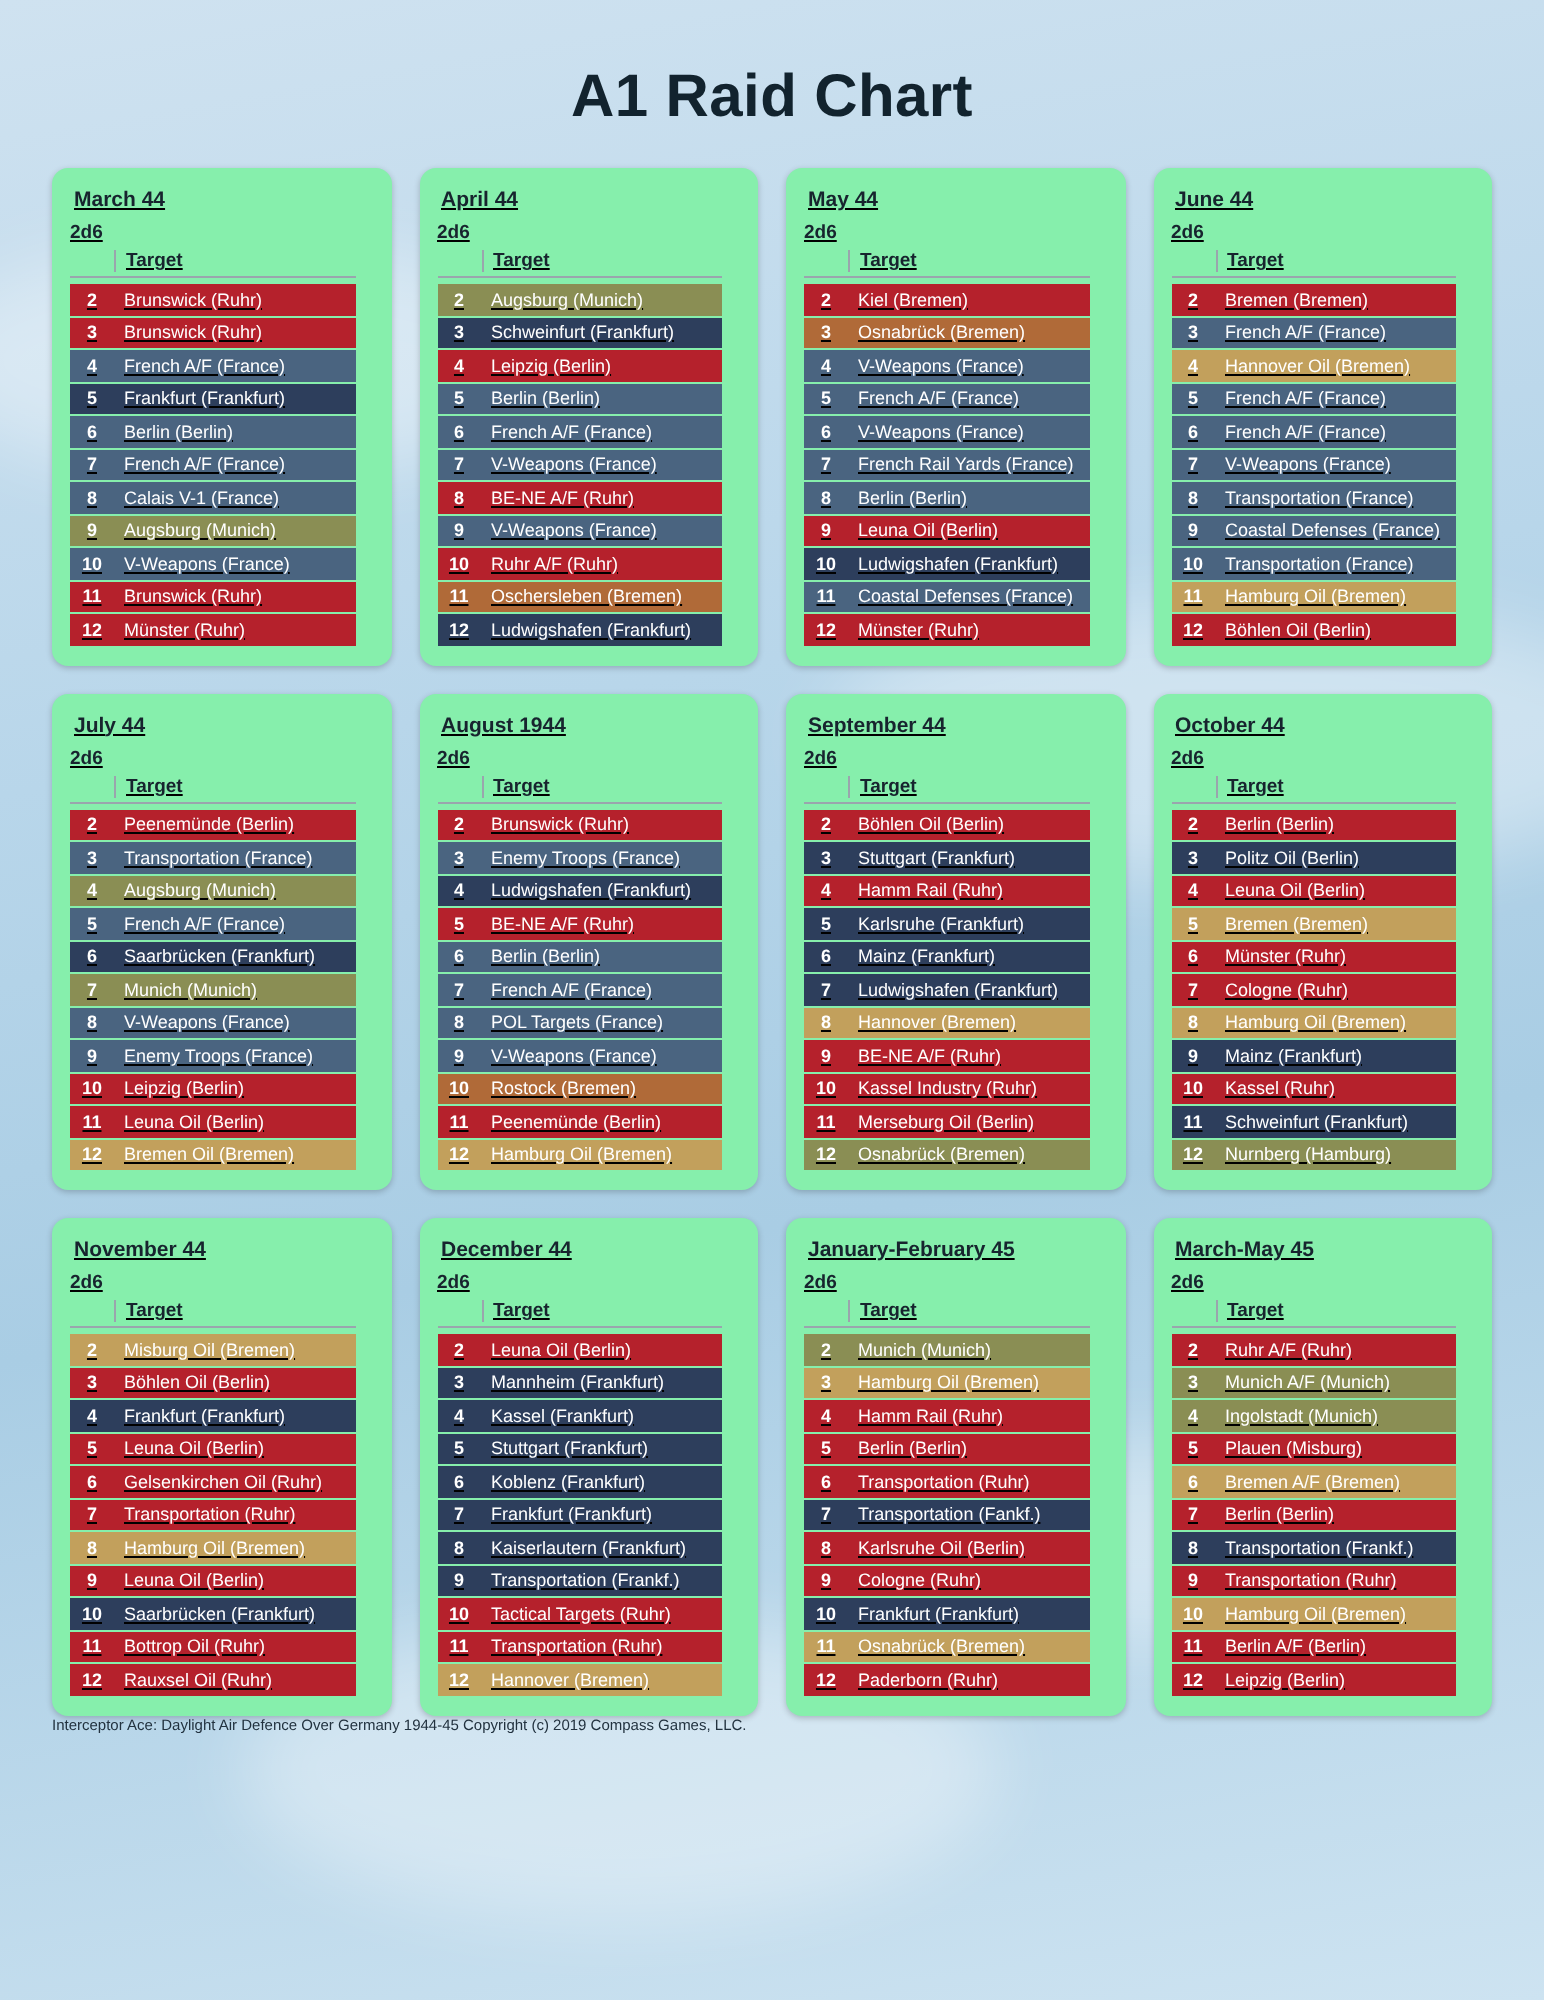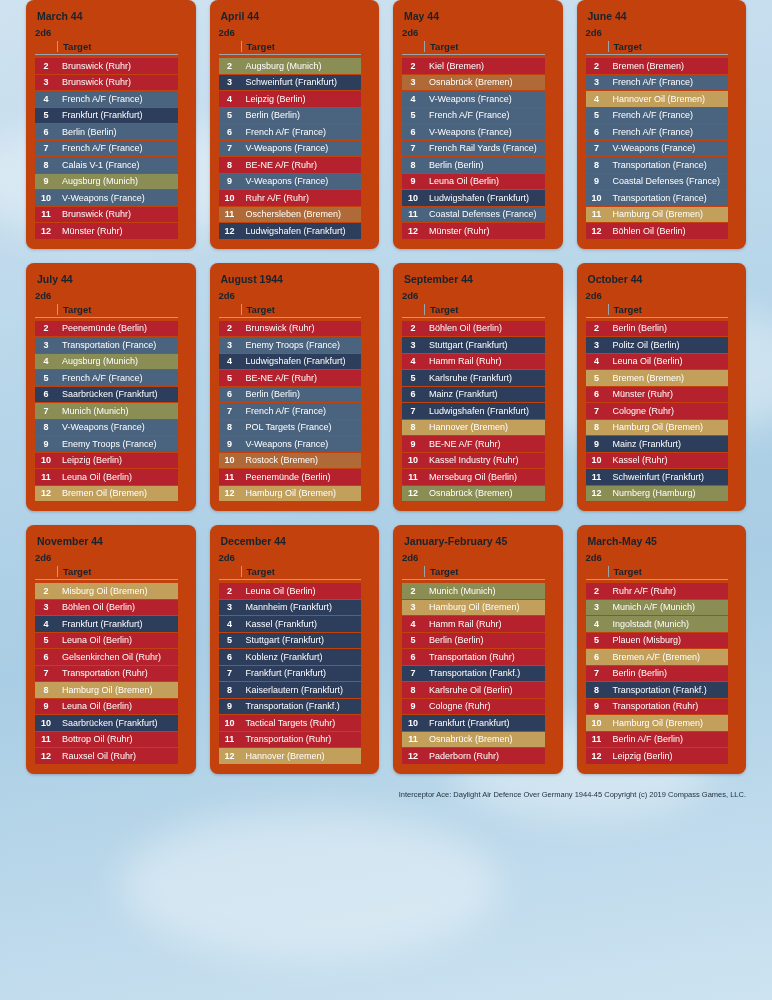--- a/index.html
+++ b/index.html
@@ -29,24 +29,25 @@
     letter-spacing:0.2px;
   }
 
   .grid {
     display:grid;
     grid-template-columns: repeat(4, 1fr);
     gap:14px 14px;
   }
 
   .card {
-    background:#c2410c;
+    background:#86efac;
     border-radius:8px;
     padding:9px 18px 9px 9px;
     box-shadow:0 1px 3px rgba(0,0,0,0.22);
+    text-decoration:underline;
   }
   .card-title {
     font-size:10.5px;
     font-weight:bold;
     color:#17242e;
     margin:1px 0 5px 2px;
   }
   .hdr {
     display:flex;
     font-size:9.5px;
@@ -83,35 +84,35 @@
   }
   
   .r-red   { background:#b5212c; }
   .r-navy  { background:#2d3e5c; }
   .r-tan   { background:#c2a05c; }
   .r-olive { background:#8a8e54; }
   .r-steel { background:#4a6480; }
   .r-rust  { background:#b06a38; }
 
   .footer {
-    text-align:right;
+    text-align:left;
     font-size:7.5px;
     color:#22323f;
-    margin-top:16px;
   }
 </style>
 </head>
 <body>
 
 <div class="cloud c1"></div>
 <div class="cloud c2"></div>
 <div class="cloud c3"></div>
 <div class="cloud c4"></div>
 
 <div class="page">
+  <h1 class="title">A1 Raid Chart</h1>
   <div class="grid" id="grid">
       <div class="card">
         <div class="card-title">March 44</div>
         <div class="hdr">
           <div class="h-num">2d6</div>
           <div class="h-tgt">Target</div>
         </div>
         <div class="row r-red">
           <div class="num">2</div>
           <div class="tgt">Brunswick (Ruhr)</div>

